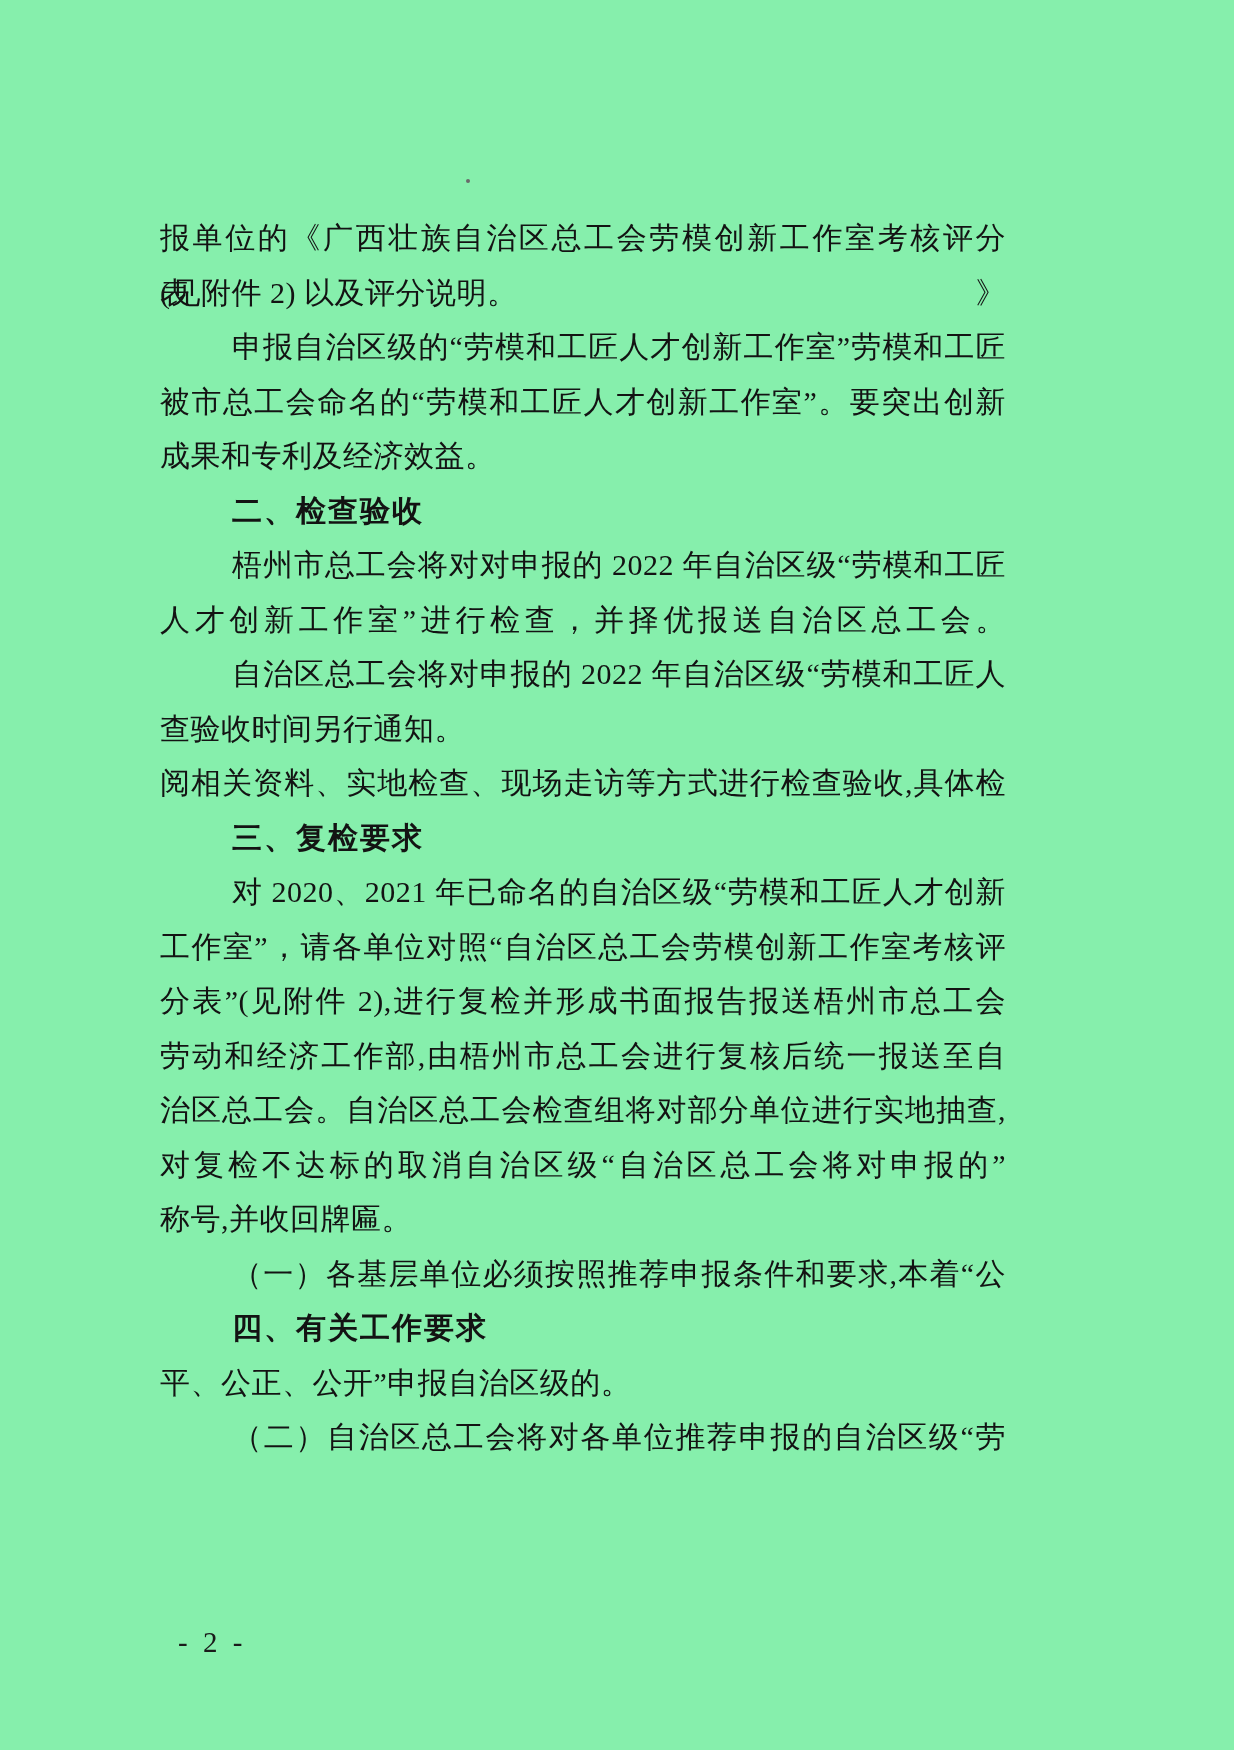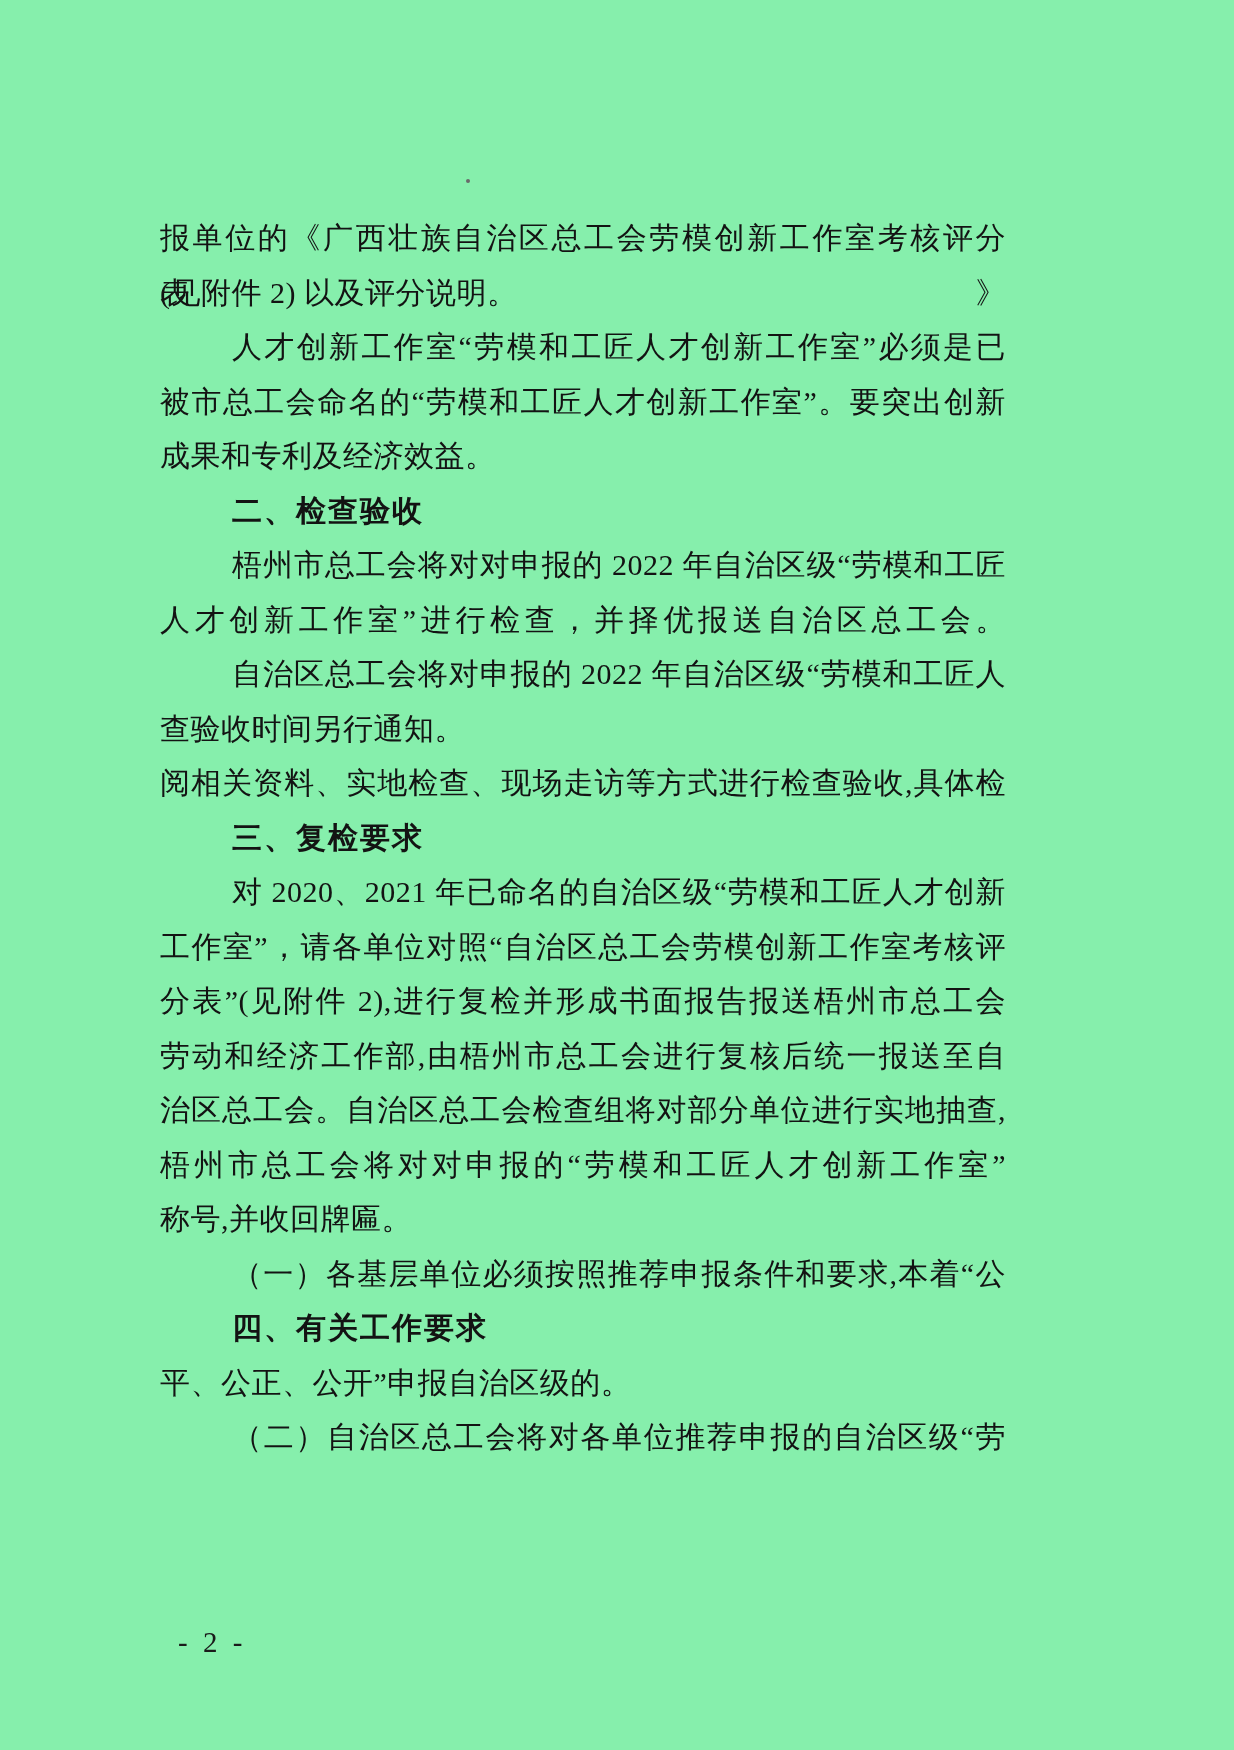--- a/index.html
+++ b/index.html
@@ -61,36 +61,36 @@
   .speck.s1 { left: 466px; top: 179px; width: 4px; height: 4px; }
   .speck.s2 { left: 694px; top: 1424px; width: 3px; height: 3px; opacity: .5; }
 </style>
 </head>
 <body>
 
 <div class="page">
   <div class="doc-body" id="doc-body">
       <div class="line j">报单位的《广西壮族自治区总工会劳模创新工作室考核评分表》</div>
       <div class="line">(见附件 2) 以及评分说明。</div>
-      <div class="line indent j">人才创新工作室“劳模和工匠人才创新工作室”必须是已</div>
+      <div class="line indent j">申报自治区级的“劳模和工匠人才创新工作室”劳模和工匠</div>
       <div class="line j">被市总工会命名的“劳模和工匠人才创新工作室”。要突出创新</div>
       <div class="line">成果和专利及经济效益。</div>
       <div class="line heading indent">二、检查验收</div>
       <div class="line indent j">梧州市总工会将对对申报的 2022 年自治区级“劳模和工匠</div>
       <div class="line j">人才创新工作室”进行检查，并择优报送自治区总工会。</div>
       <div class="line indent j">自治区总工会将对申报的 2022 年自治区级“劳模和工匠人</div>
       <div class="line">查验收时间另行通知。</div>
       <div class="line j">阅相关资料、实地检查、现场走访等方式进行检查验收,具体检</div>
       <div class="line heading indent">三、复检要求</div>
       <div class="line indent j">对 2020、2021 年已命名的自治区级“劳模和工匠人才创新</div>
       <div class="line j">工作室”，请各单位对照“自治区总工会劳模创新工作室考核评</div>
       <div class="line j">分表”(见附件 2),进行复检并形成书面报告报送梧州市总工会</div>
       <div class="line j">劳动和经济工作部,由梧州市总工会进行复核后统一报送至自</div>
       <div class="line j">治区总工会。自治区总工会检查组将对部分单位进行实地抽查,</div>
-      <div class="line j">梧州市总工会将对对申报的“劳模和工匠人才创新工作室”</div>
+      <div class="line j">对复检不达标的取消自治区级“自治区总工会将对申报的”</div>
       <div class="line">称号,并收回牌匾。</div>
       <div class="line indent j">（一）各基层单位必须按照推荐申报条件和要求,本着“公</div>
       <div class="line heading indent">四、有关工作要求</div>
       <div class="line">平、公正、公开”申报自治区级的。</div>
       <div class="line indent j">（二）自治区总工会将对各单位推荐申报的自治区级“劳</div>
     </div>
   <div class="pageno">- 2 -</div>
   <div class="speck s1"></div>
   <div class="speck s2"></div>
 </div>

